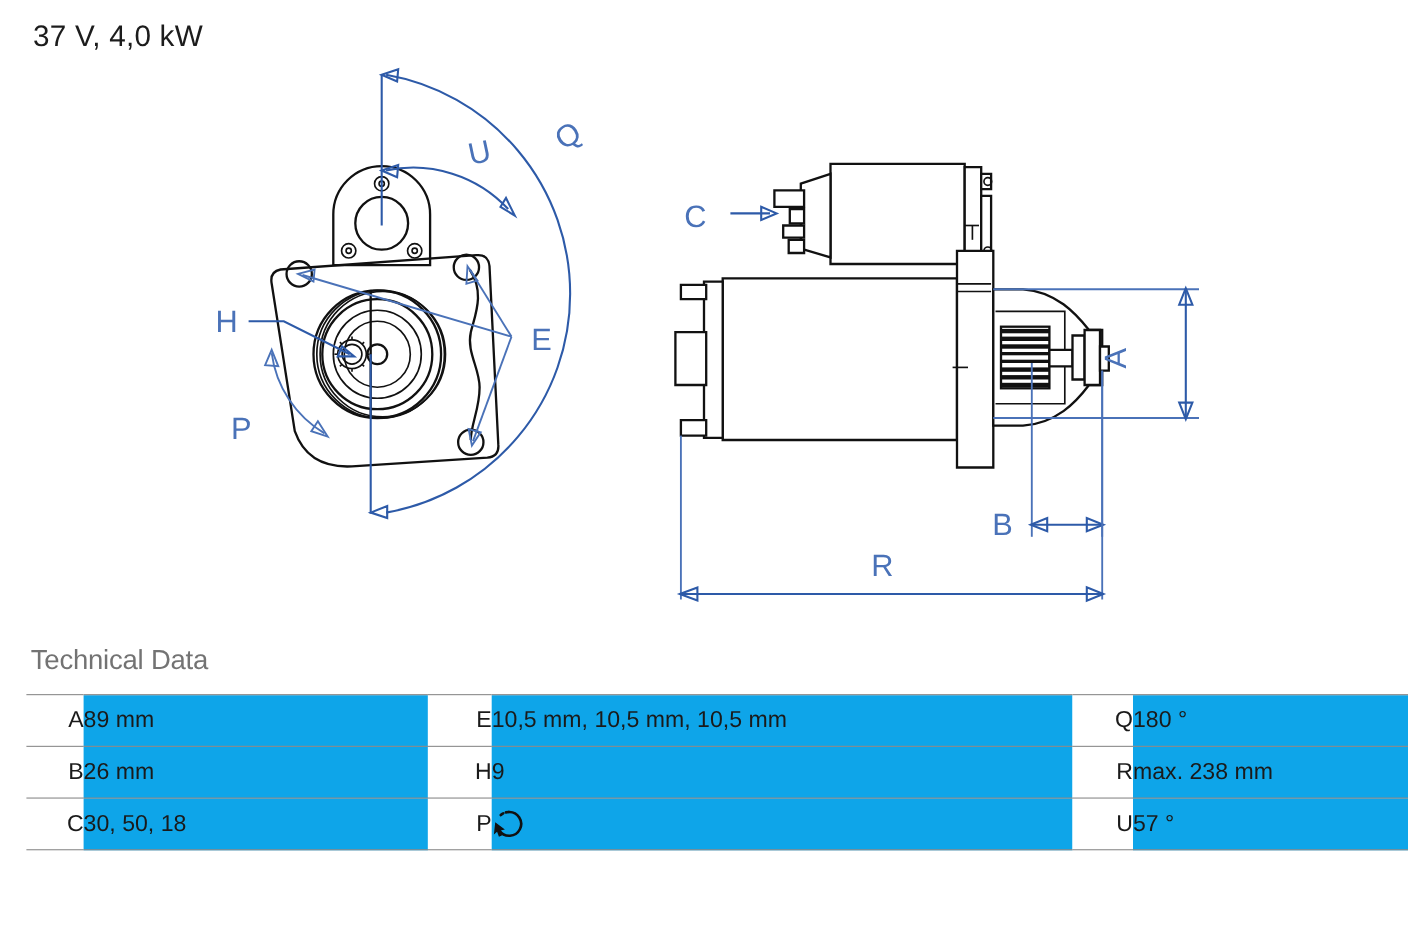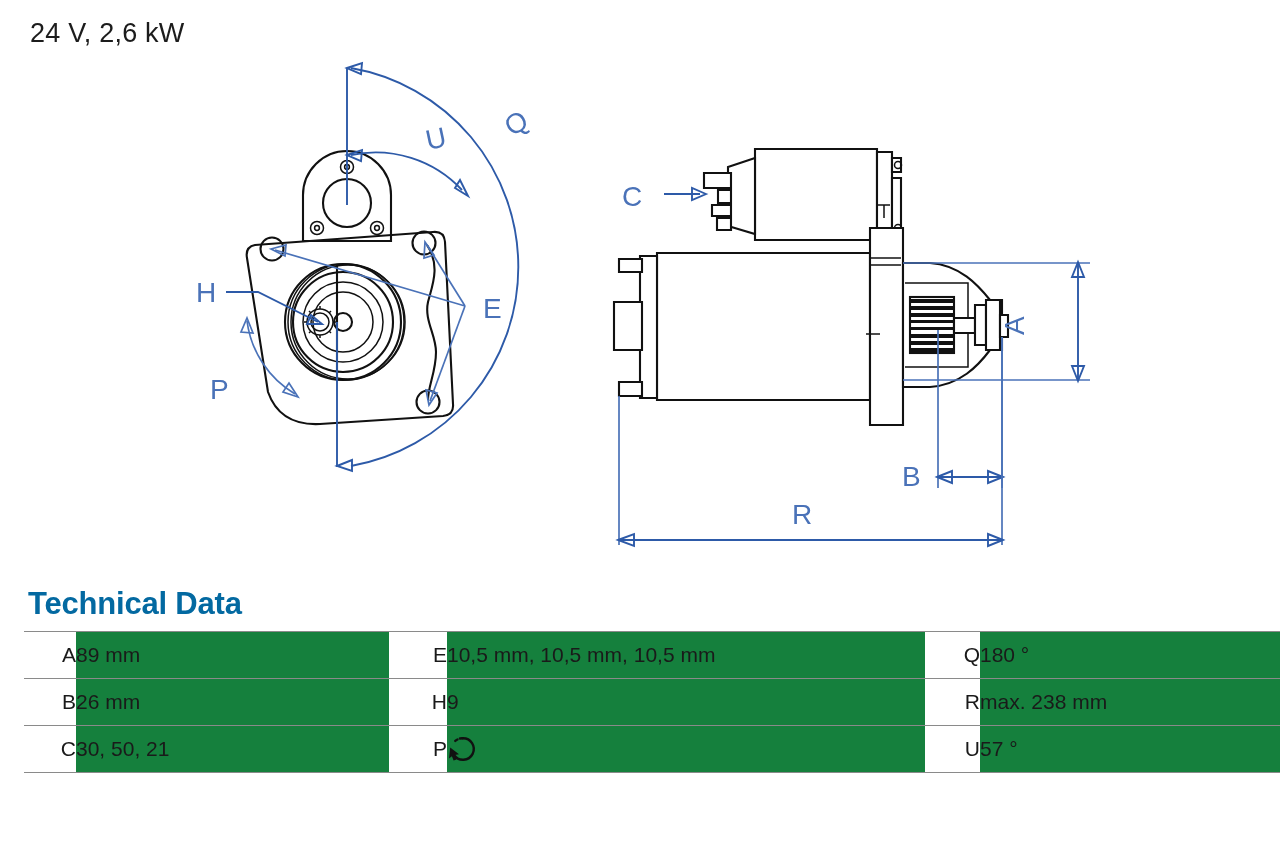--- a/index.html
+++ b/index.html
@@ -39,23 +39,23 @@
   #tech-section {
     position: absolute;
     left: 0;
     top: 586px;
     width: 1280px;
   }
   #tech-heading {
     position: absolute;
     left: 28px;
     top: 0px;
-    font-size: 31px;
-    font-weight: bold;
-    color: #0369a1;
+    font-size: 25px;
+    font-weight: normal;
+    color: #737373;
     letter-spacing: -0.2px;
   }
 
   #tech-table {
     position: absolute;
     left: 24px;
     top: 45px;
     width: 1229px;
     border-collapse: collapse;
     table-layout: fixed;
@@ -71,27 +71,27 @@
   #tech-table tr:last-child td {
     border-bottom: 1.5px solid #8a8a8a;
   }
   td.key {
     background: #ffffff;
     text-align: right;
     padding-right: 11px;
     width: 52px;
   }
   td.val {
-    background: #15803d;
+    background: #0ea5e9;
     padding-left: 13px;
   }
   td.k1 { width: 52px; }
   td.v1 { width: 313px; }
   td.k2 { width: 58px; }
-  td.v2 { width: 478px; }
+  td.v2 { width: 528px; }
   td.k3 { width: 55px; }
   td.v3 { width: 328px; }
 
   .rot-icon {
     display: inline-block;
     vertical-align: middle;
     width: 30px;
     height: 30px;
   }
 
@@ -104,21 +104,21 @@
     font-size: 28px;
   }
   .part-line { stroke: #111111; stroke-width: 2.1; fill: none; }
   .part-line-thin { stroke: #111111; stroke-width: 1.5; fill: none; }
   .part-fill-white { fill: #ffffff; stroke: #111111; stroke-width: 2.1; }
   .gear-bar { fill: #111111; }
 </style>
 </head>
 <body>
 
-<div id="page-title">24 V, 2,6 kW</div>
+<div id="page-title">37 V, 4,0 kW</div>
 
 <div id="drawing-area">
 <svg id="drawing-svg" width="1280" height="580" viewBox="0 0 1280 580" xmlns="http://www.w3.org/2000/svg">
 
   <g>
 
     <g>
 
       <path class="part-line" d="M 303,241 L 303,195 A 44,44 0 0 1 391,195 L 391,241 Z"></path>
 
@@ -323,21 +323,21 @@
       <tr>
         <td class="key k1">B</td>
         <td class="val v1">26 mm</td>
         <td class="key k2">H</td>
         <td class="val v2">9</td>
         <td class="key k3">R</td>
         <td class="val v3">max. 238 mm</td>
       </tr>
       <tr>
         <td class="key k1">C</td>
-        <td class="val v1">30, 50, 21</td>
+        <td class="val v1">30, 50, 18</td>
         <td class="key k2">P</td>
         <td class="val v2">
           <span class="rot-icon">
             <svg width="30" height="30" viewBox="0 0 30 30" xmlns="http://www.w3.org/2000/svg">
 
               <path d="M 15.5,4.2 A 10.8,10.8 0 1 1 7.0,21.0" fill="none" stroke="#111111" stroke-width="2.4" stroke-linecap="round"></path>
 
               <path d="M 15.5,4.2 A 10.8,10.8 0 0 0 6.6,8.9" fill="none" stroke="#111111" stroke-width="2.4" stroke-dasharray="2.6 2.6" stroke-linecap="round"></path>
 
               <path d="M 3.2,13.6 L 12.0,20.2 L 7.9,21.1 L 9.6,25.4 L 6.6,26.6

